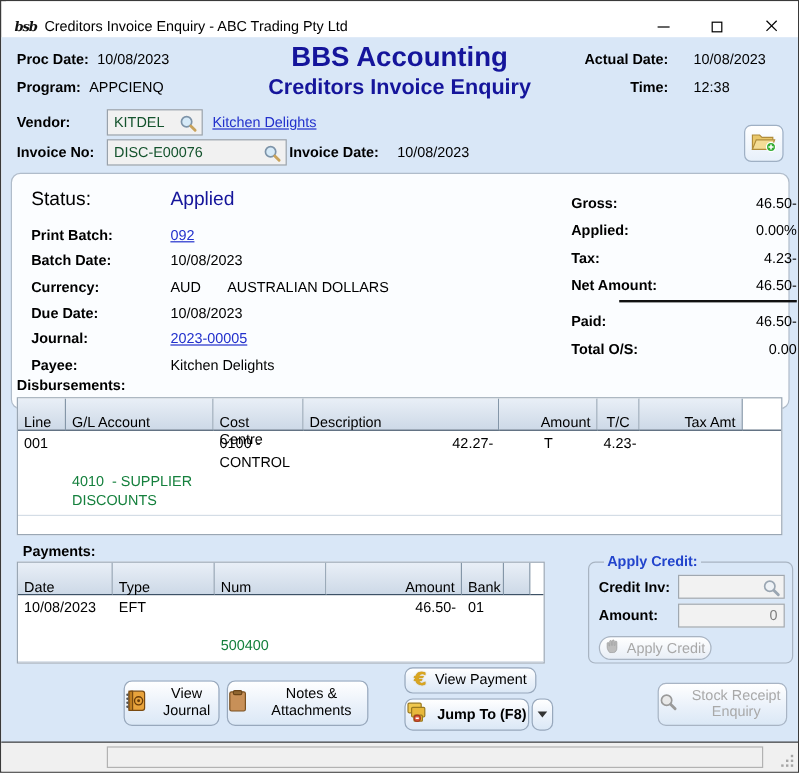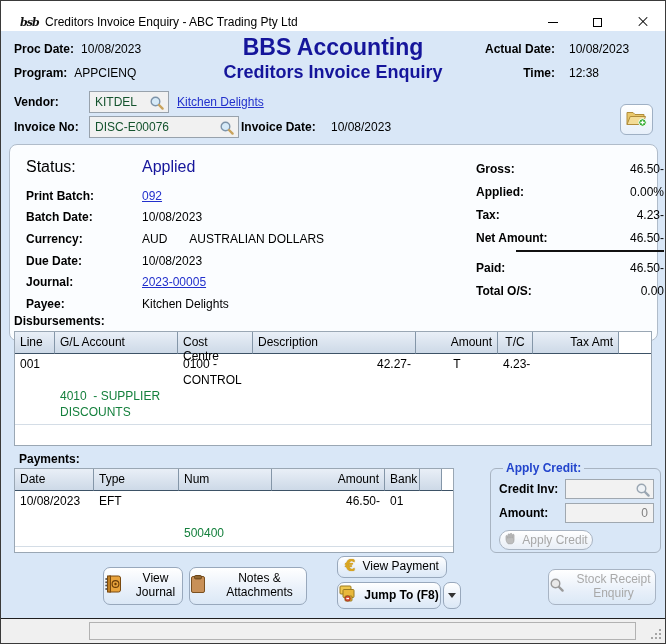--- a/index.html
+++ b/index.html
@@ -1,21 +1,21 @@
 <!DOCTYPE html>
 <html><head>
 <meta charset="utf-8">
 <style>
   * { margin:0; padding:0; box-sizing:border-box; }
   html,body { width:666px; height:644px; font-family:"Liberation Sans", sans-serif; }
   .window { position:relative; width:666px; height:644px; background:#ffffff;
             border:1px solid #3a3a3a; overflow:hidden; }
 
   
-  .titlebar { position:absolute; top:0; left:12px; right:0; height:42px; background:#ffffff;
+  .titlebar { position:absolute; top:0; left:4px; right:0; height:42px; background:#ffffff;
               display:flex; align-items:center; }
   .app-logo { width:20px; margin-left:7px; font-family:"DejaVu Serif", serif; font-style:italic;
               font-weight:bold; font-size:11px; letter-spacing:-1px; color:#111; }
   .title-text { font-size:12px; color:#000; margin-left:5px; flex:1; }
   .tb-btn { width:45px; height:29px; display:flex; align-items:center; justify-content:center; }
   .glyph-min { width:10px; height:1px; background:#000; }
   .glyph-max { width:9px; height:9px; border:1px solid #000; }
   .glyph-close { position:relative; width:12px; height:12px; }
   .glyph-close::before, .glyph-close::after { content:""; position:absolute; left:0; top:5px;
       width:12px; height:1px; background:#000; }
@@ -25,22 +25,22 @@
   
   .content { position:absolute; top:30px; left:0; right:0; bottom:24px;
              background:#d9e7f7; border-bottom:1px solid #1f1f1f; font-size:12px; }
   b, .b { font-weight:bold; }
 
   .hdr-left { position:absolute; left:13px; top:6px; }
   .hdr-left .row { height:24px; display:flex; align-items:center; gap:7px; }
   .hdr-center { position:absolute; left:0; right:0; top:3px; text-align:center; color:#15159b; }
   .app-title { font-size:23px; font-weight:bold; }
   .screen-title { font-size:18px; font-weight:bold; margin-top:1px; }
-  .hdr-right { position:absolute; right:20px; top:6px; display:grid;
-               grid-template-columns:auto 76px; column-gap:14px; }
+  .hdr-right { position:absolute; right:11px; top:6px; display:grid;
+               grid-template-columns:auto 76px; column-gap:21px; }
   .hdr-right .lbl { text-align:right; height:24px; line-height:24px; font-weight:bold; }
   .hdr-right .val { height:24px; line-height:24px; }
 
   .field-label { position:absolute; font-weight:bold; }
   .lookup-input { position:absolute; height:22px; background:#f1f1f1;
                   border:1px solid #98a2ac; color:#14532d; display:flex; align-items:center;
                   padding:0 20px 0 5px; }
   .lookup-input .mag { position:absolute; right:3px; top:3px; }
   a.link { color:#2230cc; text-decoration:underline; cursor:pointer; }
   .plainlink { color:#15803d;margin-top:32px; }
@@ -64,21 +64,21 @@
   .net-divider { height:2px; background:#111; margin:1px 0 4px 40px; }
   .cur-name { margin-left:22px; }
 
   
   .section-title { position:absolute; font-weight:bold; }
   .tbl-box { position:absolute; background:#ffffff; border:1px solid #9aa7b4; overflow:hidden; }
   .tgrid { display:grid; }
   .disb-cols { grid-template-columns:40px 123px 75px 163px 82px 35px 86px 1fr; }
   .pay-cols  { grid-template-columns:79px 85px 93px 113px 35px 22px 1fr; }
   .thead .cell { background:linear-gradient(#e9eff7,#cdd9e7); border-right:1px solid #8496a8;
-                 border-bottom:1px solid #3d5266; padding:3px 5px; height:22px; }
+                 border-bottom:1px solid #3d5266; padding:13px 5px; height:22px; }
   .thead .filler { background:transparent; border-right:none; border-bottom:1px solid #3d5266; }
   .tbody { border-bottom:1px solid #d4dde6; }
   .tbody .cell { padding:3px 5px 4px 5px; line-height:1.3; }
   .ar { text-align:right; } .ac { text-align:center; }
 
   
   fieldset.apply-credit { position:absolute; left:489px; top:430px; width:167px; height:92px;
       border:1px solid #a8b4c2; border-radius:6px; padding:2px 6px 0 8px; }
   fieldset.apply-credit legend { color:#2244cc; font-weight:bold; font-size:12px; padding:0 3px; margin-left:4px; }
   .ac-row { display:flex; align-items:center; height:24px; }

